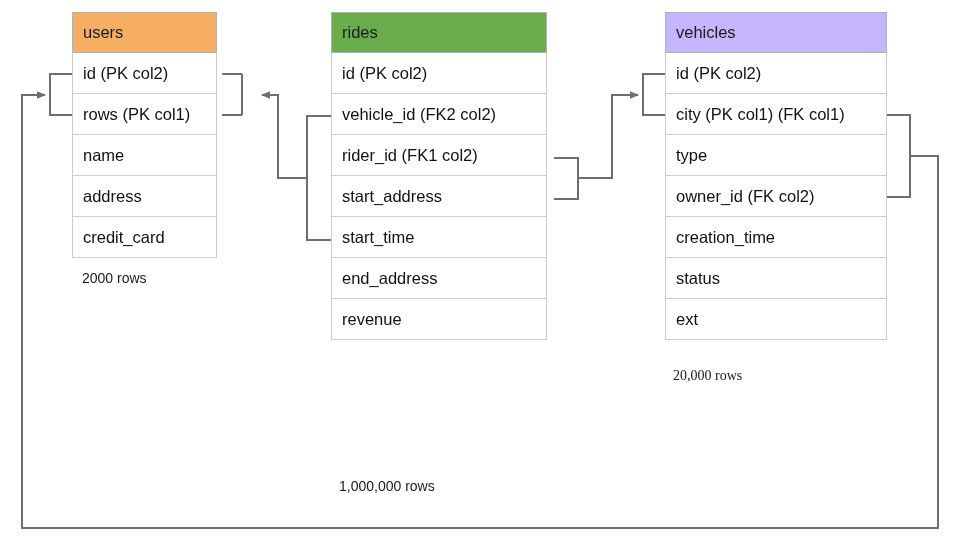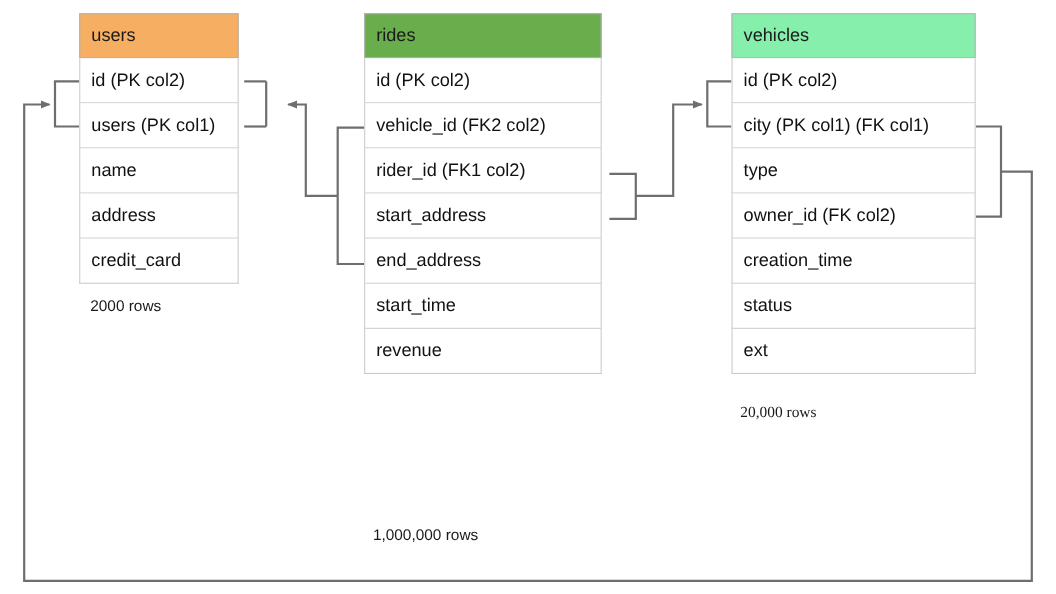--- a/index.html
+++ b/index.html
@@ -69,43 +69,43 @@
     <g fill="none" stroke="#6e6e6e" stroke-width="2">
       <path d="M910,156 L938,156 L938,528 L22,528 L22,95 L45,95" marker-end="url(#arrow)"></path>
     </g>
   </svg>
 
   <div class="table" style="left:72px;top:12px;width:145px;">
     <div class="thead" style="background:#f5ae62;">
       <span>users</span>
     </div>
     <div class="trow">id (PK col2)</div>
-    <div class="trow">users (PK col1)</div>
+    <div class="trow">rows (PK col1)</div>
     <div class="trow">name</div>
     <div class="trow">address</div>
     <div class="trow">credit_card</div>
   </div>
   <div class="rows-label" style="left:82px;top:270px;">2000 rows</div>
 
   <div class="table" style="left:331px;top:12px;width:216px;">
     <div class="thead" style="background:#6aad4d;">
       <span>rides</span>
     </div>
     <div class="trow">id (PK col2)</div>
     <div class="trow">vehicle_id (FK2 col2)</div>
     <div class="trow">rider_id (FK1 col2)</div>
     <div class="trow">start_address</div>
+    <div class="trow">start_time</div>
     <div class="trow">end_address</div>
-    <div class="trow">start_time</div>
     <div class="trow">revenue</div>
   </div>
   <div class="rows-label" style="left:339px;top:478px;">1,000,000 rows</div>
 
   <div class="table" style="left:665px;top:12px;width:222px;">
-    <div class="thead" style="background:#86efac;">
+    <div class="thead" style="background:#c4b5fd;">
       <span>vehicles</span>
     </div>
     <div class="trow">id (PK col2)</div>
     <div class="trow">city (PK col1) (FK col1)</div>
     <div class="trow">type</div>
     <div class="trow">owner_id (FK col2)</div>
     <div class="trow">creation_time</div>
     <div class="trow">status</div>
     <div class="trow">ext</div>
   </div>

